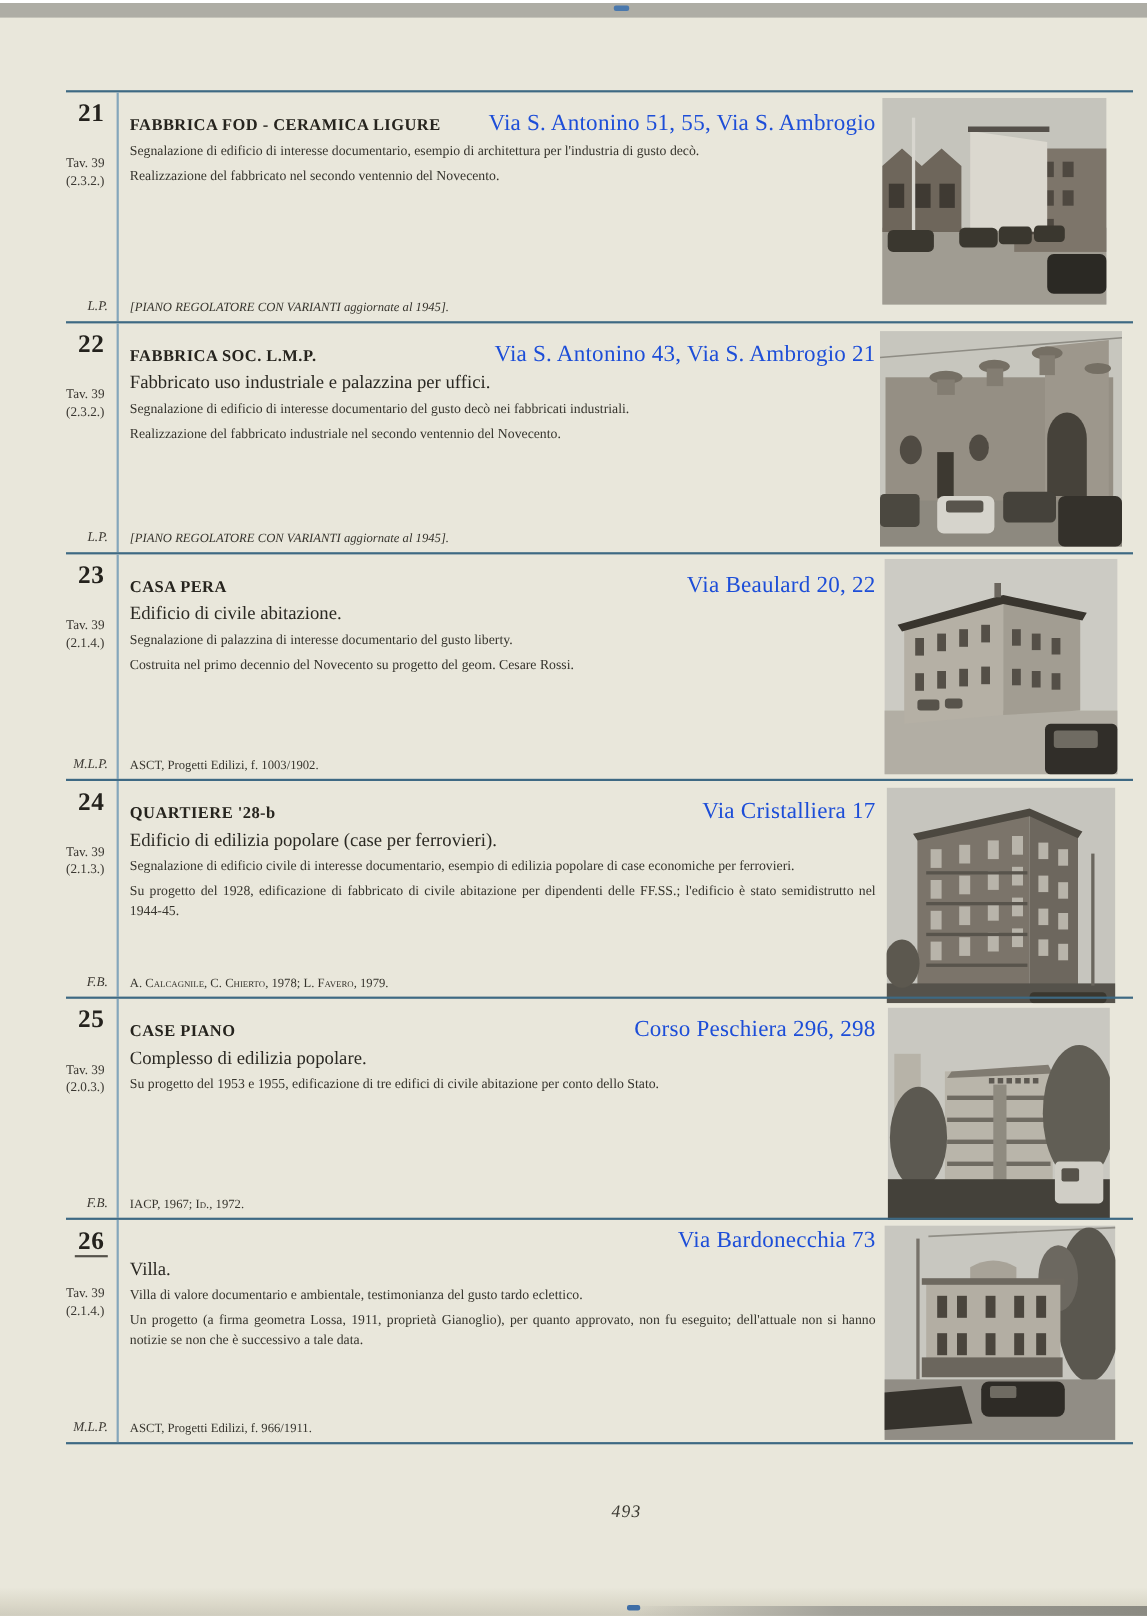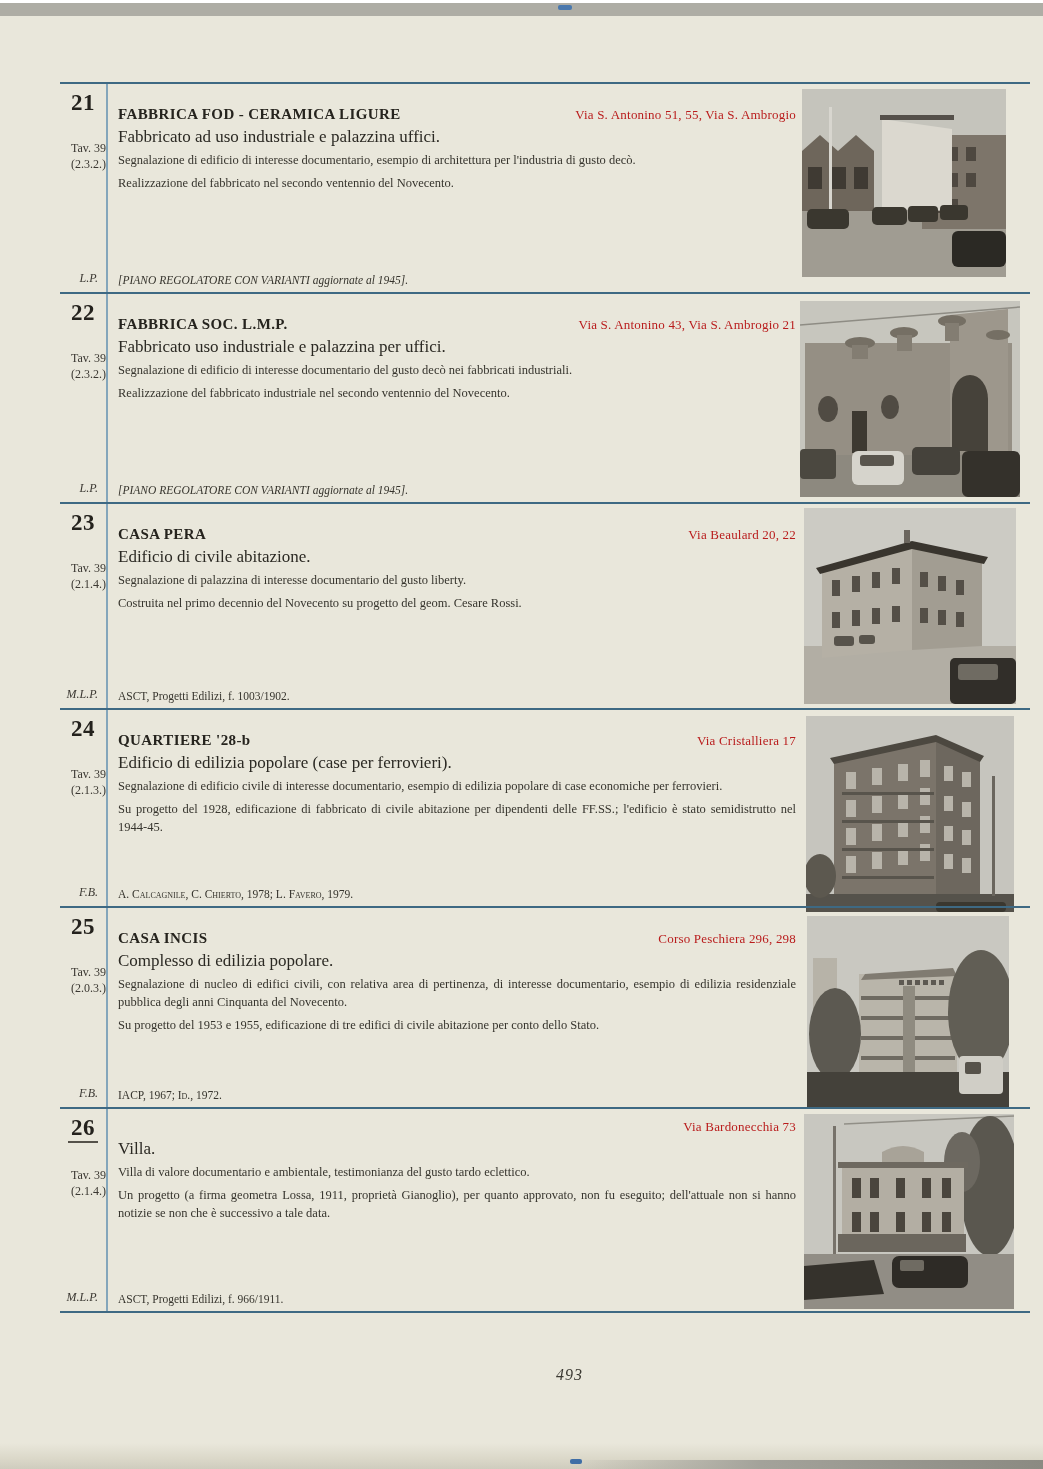--- a/index.html
+++ b/index.html
@@ -23,27 +23,27 @@
   
   .catalog{position:absolute;left:60px;top:82px;width:970px;}
   .entry{position:relative;box-sizing:border-box;border-top:2px solid #3e6983;}
   .e1{height:210px}.e2{height:210px}.e3{height:206px}.e4{height:198px}.e5{height:201px}.e6{height:204px}
   .endrule{height:2px;background:#3e6983;}
 
   .numcol{position:absolute;left:0;top:0;width:46px;height:100%;font-family:Liberation Serif, serif;}
   .vrule{position:absolute;left:46px;top:0;bottom:0;width:2px;background:#84a6bb;}
   .num{margin-top:6px;text-align:center;font-size:23px;font-weight:bold;color:#24221d;letter-spacing:.5px;}
   .num[data-underline="true"]{width:30px;margin-left:8px;border-bottom:2px solid #55524a;padding-bottom:0;}
-  .tavblock{margin-top:24px;text-align:right;font-size:12px;color:#3b3832;line-height:1.35;}
+  .tavblock{margin-top:24px;text-align:left;font-size:12px;color:#3b3832;line-height:1.35;}
   .sig{position:absolute;bottom:6px;right:8px;font-size:12px;font-style:italic;color:#3b3832;}
 
   .textcol{position:absolute;left:58px;top:0;width:678px;height:100%;}
   .titlerow{display:flex;justify-content:space-between;align-items:baseline;margin-top:6px;}
   .title{font-size:15px;font-weight:bold;letter-spacing:.4px;color:#26241e;white-space:nowrap;margin-top:16px;}
-  .address{font-size:13px;color:#b91c1c;letter-spacing:.2px;white-space:nowrap;margin-left:auto;}
+  .address{font-size:21px;color:#1d4ed8;letter-spacing:.2px;white-space:nowrap;margin-left:auto;}
   .subtitle{font-size:17px;margin-top:4px;color:#2b2923;}
   .para{font-size:12.5px;line-height:1.42;margin:5px 0 0 0;text-align:justify;color:#36342d;}
   .ref{position:absolute;left:0;bottom:6px;font-size:11.5px;color:#36342d;}
   .ref[data-refstyle="italic"]{font-style:italic;}
   .ref[data-refstyle="caps"]{font-variant:small-caps;}
 
   .photocol{position:absolute;top:5px;left:742px;}
   .photocol svg{display:block;}
   .e2 .photocol{left:740px;top:7px;}
   .e3 .photocol{left:744px;top:4px;}
@@ -70,21 +70,20 @@
         <div>(2.3.2.)</div>
       </div>
       <div class="sig">L.P.</div>
     </div>
     <div class="vrule"></div>
     <div class="textcol">
       <div class="titlerow">
         <span class="title">FABBRICA FOD - CERAMICA LIGURE</span>
         <span class="address">Via S. Antonino 51, 55, Via S. Ambrogio</span>
       </div>
-      <div class="subtitle">Fabbricato ad uso industriale e palazzina uffici.</div>
       <p class="para">Segnalazione di edificio di interesse documentario, esempio di architettura per l'industria di gusto decò.</p>
       <p class="para">Realizzazione del fabbricato nel secondo ventennio del Novecento.</p>
       <div class="ref" data-refstyle="italic">[PIANO REGOLATORE CON VARIANTI aggiornate al 1945].</div>
     </div>
     <div class="photocol" aria-label="B/W photo: gabled industrial building and offices, cars parked along the street">
       <svg width="204" height="188" viewBox="0 0 204 188">
         <rect width="204" height="188" fill="#c5c4bc"></rect>
         <rect y="118" width="204" height="70" fill="#a09c92"></rect>
         <rect x="120" y="46" width="84" height="94" fill="#7d756a"></rect>
         <g fill="#4e4840">
@@ -295,25 +294,24 @@
       <div class="num">25</div>
       <div class="tavblock">
         <div>Tav. 39</div>
         <div>(2.0.3.)</div>
       </div>
       <div class="sig">F.B.</div>
     </div>
     <div class="vrule"></div>
     <div class="textcol">
       <div class="titlerow">
-        <span class="title">CASA INCIS</span>
+        <span class="title">CASE PIANO</span>
         <span class="address">Corso Peschiera 296, 298</span>
       </div>
       <div class="subtitle">Complesso di edilizia popolare.</div>
-      <p class="para">Segnalazione di nucleo di edifici civili, con relativa area di pertinenza, di interesse documentario, esempio di edilizia residenziale pubblica degli anni Cinquanta del Novecento.</p>
       <p class="para">Su progetto del 1953 e 1955, edificazione di tre edifici di civile abitazione per conto dello Stato.</p>
       <div class="ref" data-refstyle="caps">IACP, 1967; Id., 1972.</div>
     </div>
     <div class="photocol" aria-label="B/W photo: 1950s apartment block with balcony bands among trees, van at right">
       <svg width="202" height="193" viewBox="0 0 202 193">
         <rect width="202" height="193" fill="#c9c8c1"></rect>
         <rect x="6" y="42" width="24" height="100" fill="#b7b3a8"></rect>
         <rect x="52" y="58" width="98" height="102" fill="#b9b5aa"></rect>
         <polygon points="58,58 146,52 150,60 54,64" fill="#807b71"></polygon>
         <g fill="#5d5952">

